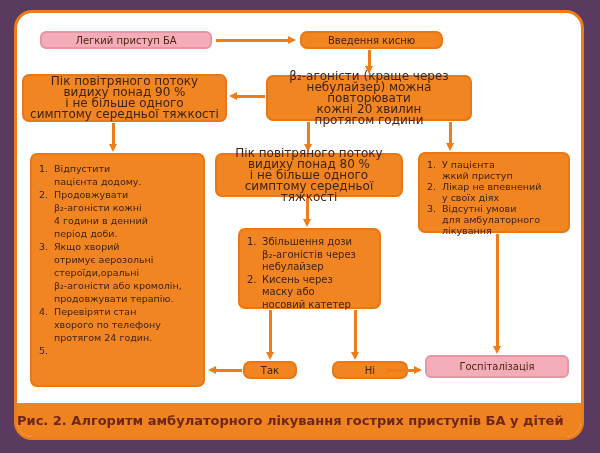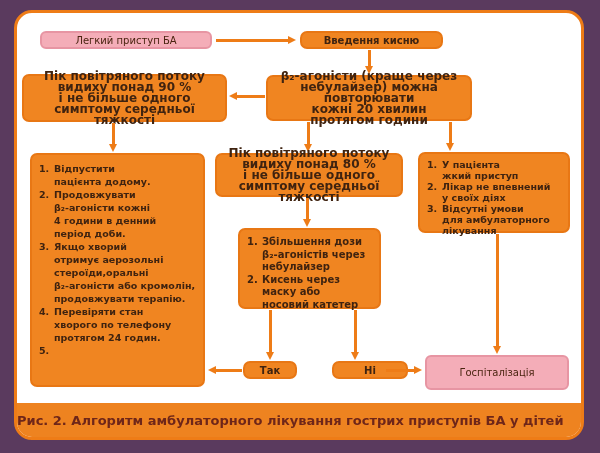--- a/index.html
+++ b/index.html
@@ -4,21 +4,21 @@
 <style>
   html,body{margin:0;padding:0}
   body{width:600px;height:453px;font-family:"DejaVu Sans",sans-serif}
   .stage{position:relative;width:600px;height:453px;background:#5a3a5e;overflow:hidden}
   .panel{position:absolute;left:14px;top:10px;width:570px;height:430px;background:#ffffff;
          border:3px solid #ee7c17;border-radius:18px;box-sizing:border-box;overflow:hidden}
   .caption-band{position:absolute;left:0;right:0;bottom:0;height:34px;background:#ee8320;
          display:flex;align-items:center;}
   .caption-text{font-size:13px;font-weight:bold;color:#6e2619;white-space:nowrap}
   .obox{position:absolute;background:#f08521;border:2px solid #e87714;border-radius:7px;
-        box-sizing:border-box;color:#3f2310;font-weight:bold}
+        box-sizing:border-box;color:#3f2310;font-weight:normal}
   .pbox{position:absolute;background:#f4adb8;border:2px solid #e795a3;border-radius:6px;
         box-sizing:border-box;color:#4a2410;font-weight:normal}
   .center{display:flex;flex-direction:column;align-items:center;justify-content:center;
           text-align:center;font-size:12px;line-height:11px}
   .label1{font-size:10px}
   .list{padding:7px 4px 4px 7px;font-size:9.5px}
   .li{display:flex}
   .li .num{width:15px;flex:none}
   .li .txt{white-space:nowrap}
   .lh13 .li{line-height:13px}
@@ -147,20 +147,20 @@
 
     <div class="arr" style="left:191px;top:353px;width:34px;height:9px">
       <i class="head left" style="left:0;top:0"></i>
       <i class="shaft" style="left:7px;top:3px;width:27px;height:3px"></i>
     </div>
     <div class="arr" style="left:369px;top:353px;width:36px;height:9px">
       <i class="shaft" style="left:0;top:3px;width:28px;height:3px"></i>
       <i class="head right" style="left:28px;top:0"></i>
     </div>
 
-    <div class="pbox center label1" style="left:408px;top:342px;width:144px;height:35px">Госпіталізація</div>
+    <div class="pbox center label1" style="left:408px;top:342px;width:144px;height:23px">Госпіталізація</div>
 
     <div class="caption-band">
       <span class="caption-text">Рис. 2. Алгоритм амбулаторного лікування гострих приступів БА у дітей</span>
     </div>
 
   </div>
 </div>
 
 </body></html>

